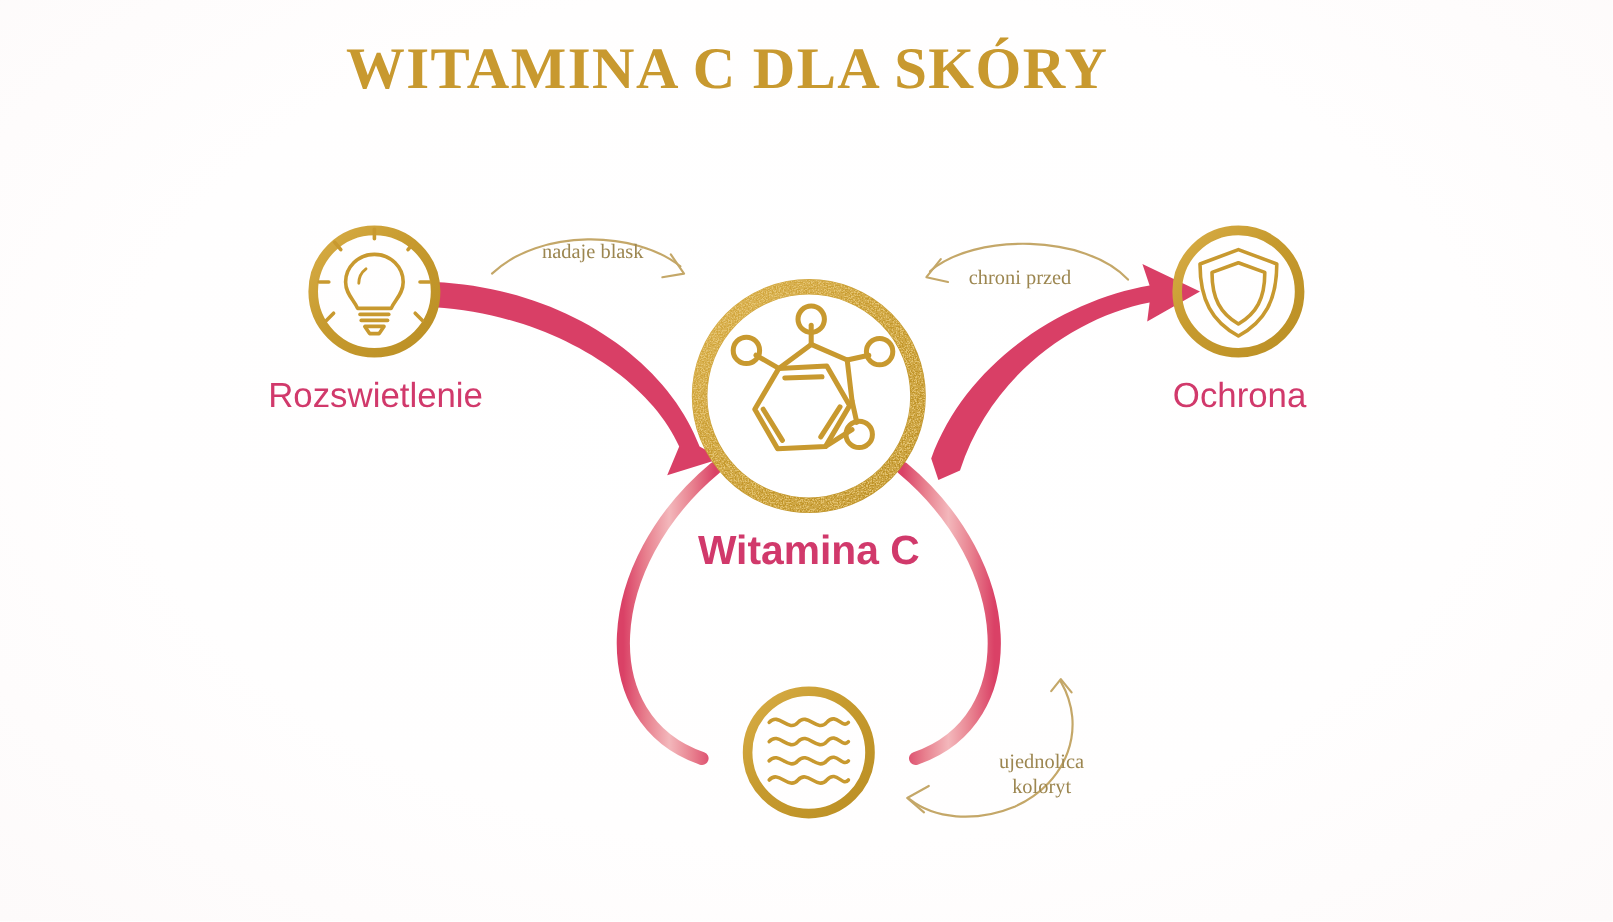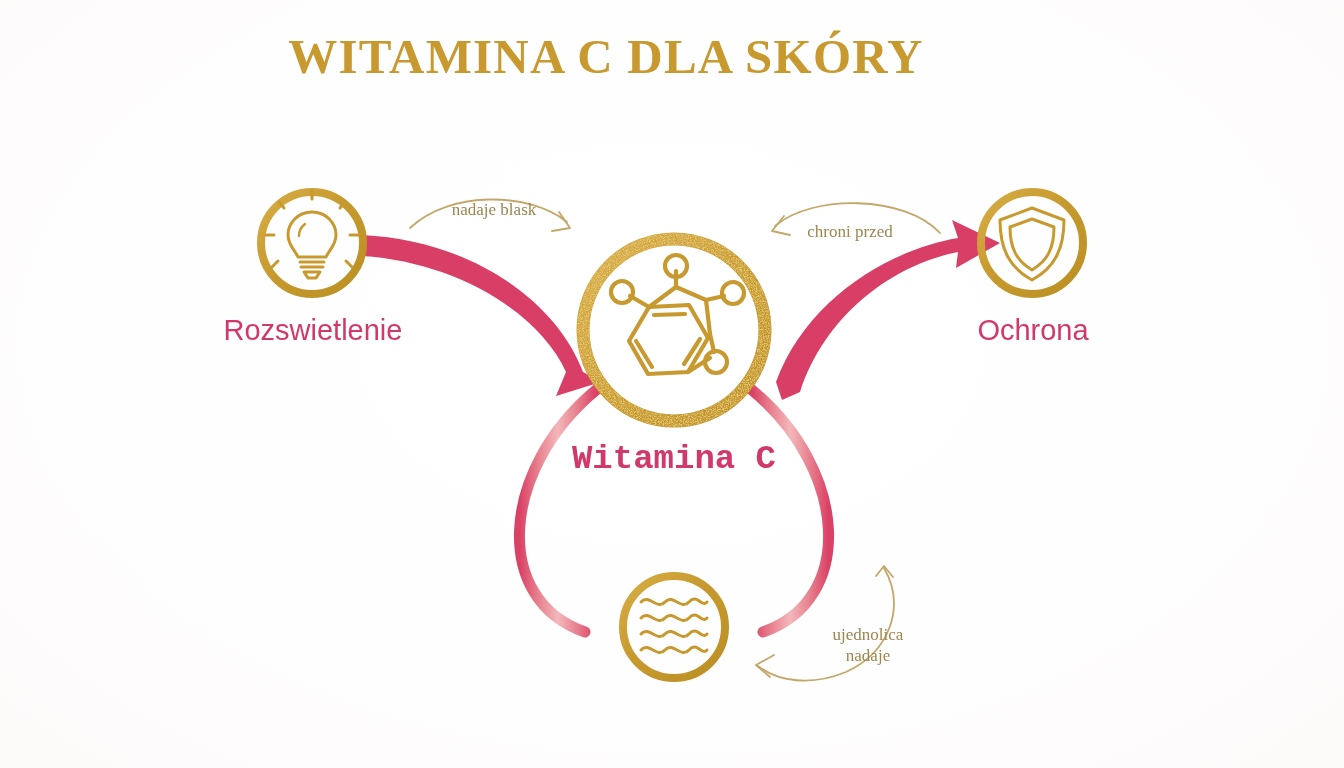--- a/index.html
+++ b/index.html
@@ -214,24 +214,24 @@
         <path d="M 641 650 C 649 641, 657 659, 665 650 C 673 641, 681 659, 689 650 C 697 641, 702 656, 707 650"></path>
       </g>
     </g>
   </svg>
 
   <div class="node-label med" style="left:160px; top:314px; width:306px;">Rozswietlenie</div>
 
   <div class="node-label med" style="left:880px; top:314px; width:306px;">Ochrona</div>
 
 
-  <div class="node-label big" style="left:524px; top:440px; width:300px;font-family:Liberation Mono, monospace;">Witamina C</div>
+  <div class="node-label big" style="left:524px; top:440px; width:300px;">Witamina C</div>
 
   <div class="edge-label" style="left:404px; top:199px; width:180px;">nadaje blask</div>
 
   <div class="edge-label" style="left:760px; top:205px; width:180px;margin-top:16px;">chroni przed</div>
 
   <div class="edge-label" style="left:798px; top:624px; width:140px;">
     <span>ujednolica</span><br>
-    <span>nadaje</span>
+    <span>koloryt</span>
   </div>
 
 </div>
 
 </body></html>

